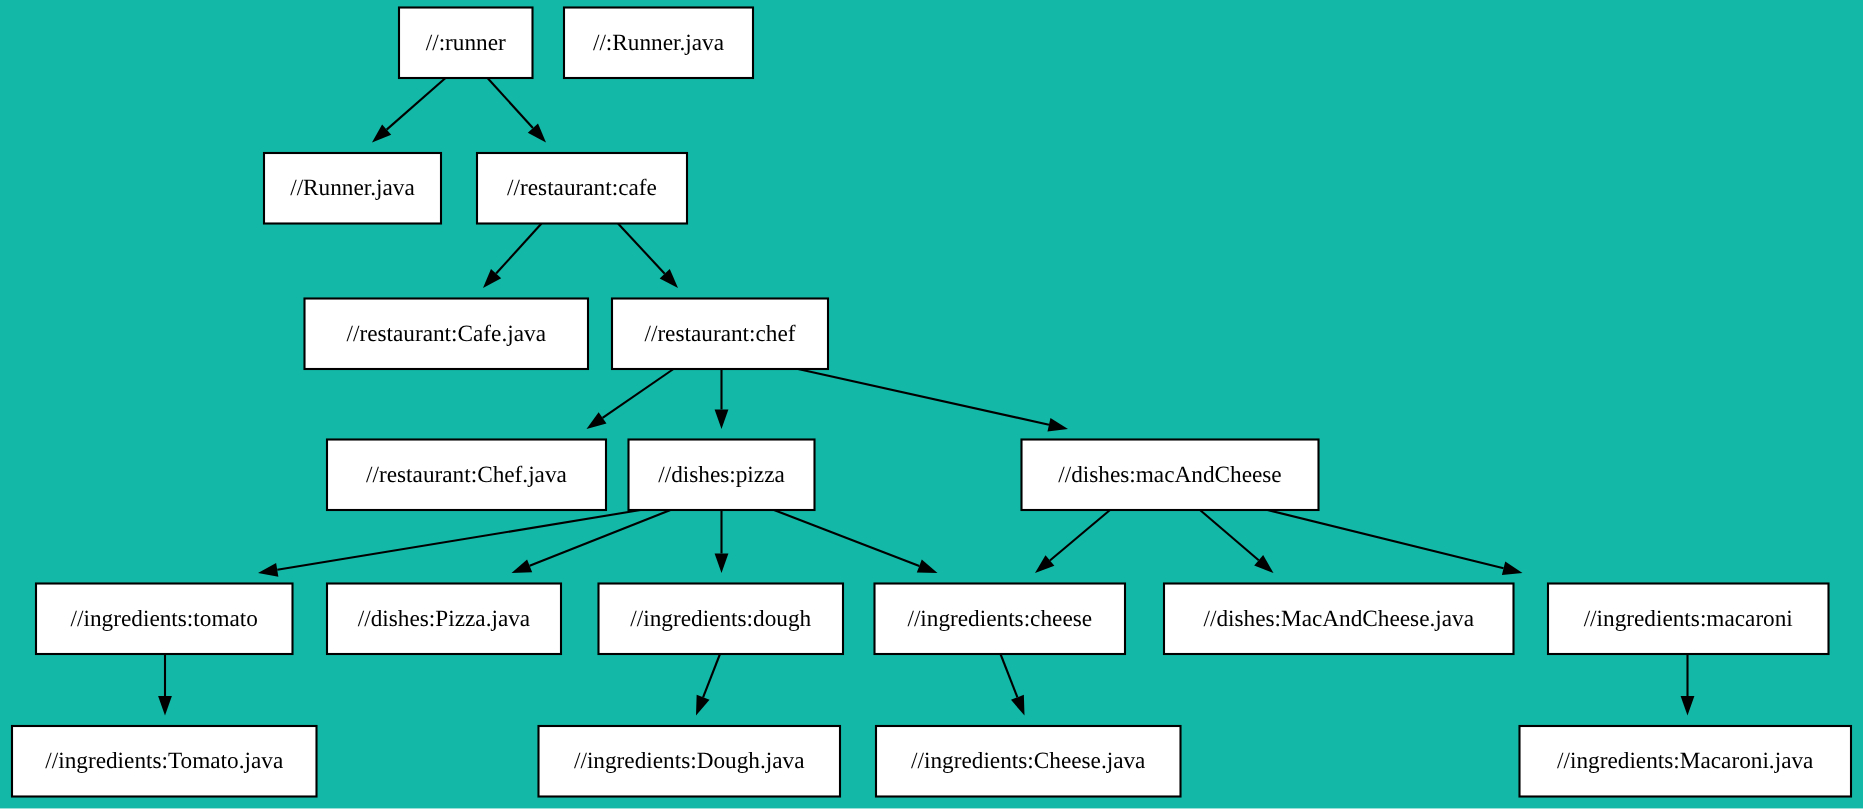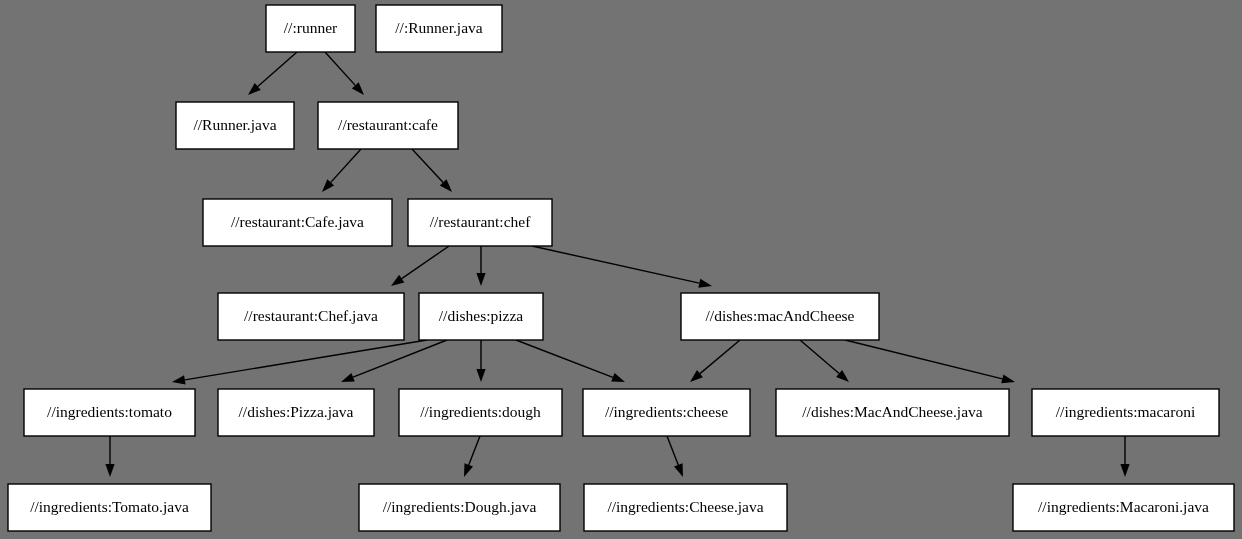--- a/index.html
+++ b/index.html
@@ -4,21 +4,21 @@
 <style>
   html, body {
     margin: 0;
     padding: 0;
     background: #ffffff;
   }
   #graph-root {
     position: relative;
     width: 1242px;
     height: 539px;
-    background: #737373;
+    background: #14b8a6;
     overflow: hidden;
     font-family: "Liberation Serif", "DejaVu Serif", serif;
   }
   svg#graph-svg {
     display: block;
     width: 1242px;
     height: 539px;
   }
   .node-box {
     fill: #ffffff;

